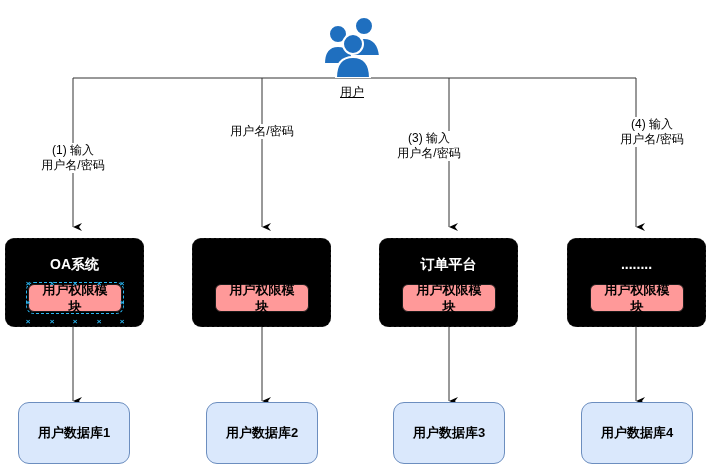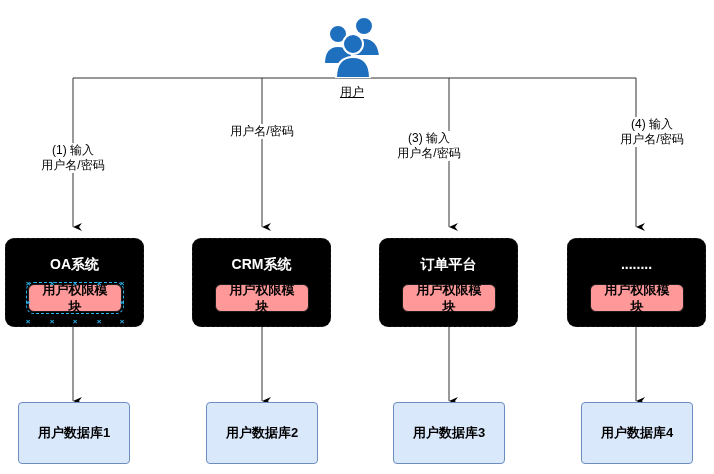--- a/index.html
+++ b/index.html
@@ -13,21 +13,21 @@
             border:1px dashed #1a1a1a; border-radius:9px; box-sizing:border-box; }
   .system-title { position:absolute; left:0; right:0; top:17px; text-align:center; color:#fff;
                   font-weight:bold; font-size:14px; }
   .module { position:absolute; left:22px; top:45px; width:94px; height:28px; box-sizing:border-box;
             background:#ff9999; border:1px solid #1a1a1a; border-radius:6px;
             display:flex; align-items:center; justify-content:center; text-align:center;
             font-weight:bold; font-size:13px; line-height:17px; color:#000; padding:0 8px; }
   .module.selected { outline:1px dashed #29b6f2; outline-offset:1px; }
   .handle { position:absolute; width:6px; height:6px; color:#29b6f2; font-size:8px; line-height:6px; text-align:center; font-weight:bold; }
   .db { position:absolute; top:402px; width:112px; height:62px; box-sizing:border-box;
-        background:#dae8fc; border:1px solid #6c8ebf; border-radius:4px;
+        background:#dae8fc; border:1px solid #6c8ebf; border-radius:11px;
         display:flex; align-items:center; justify-content:center;
         font-weight:bold; font-size:13px; color:#000; }
 </style>
 </head>
 <body>
 
 <svg class="wires" width="714" height="474">
   <defs>
     <marker id="arr" markerWidth="8" markerHeight="10" refX="4" refY="9" orient="auto" markerUnits="userSpaceOnUse">
       <path d="M0,0 L4,9 L8,0 L4,3 Z" fill="#000"></path>
@@ -82,21 +82,20 @@
   <span class="handle" style="left:113px;top:42px;">×</span>
   <span class="handle" style="left:19px;top:61px;">×</span>
   <span class="handle" style="left:113px;top:61px;">×</span>
   <span class="handle" style="left:19px;top:80px;">×</span>
   <span class="handle" style="left:43px;top:80px;">×</span>
   <span class="handle" style="left:66px;top:80px;">×</span>
   <span class="handle" style="left:90px;top:80px;">×</span>
   <span class="handle" style="left:113px;top:80px;">×</span>
 </div>
 <div class="system" style="left:192px;">
-  <div class="system-title">CRM系统</div>
   <div class="module">用户权限模块</div>
 </div>
 <div class="system" style="left:379px;">
   <div class="system-title">订单平台</div>
   <div class="module">用户权限模块</div>
 </div>
 <div class="system" style="left:567px;">
   <div class="system-title">........</div>
   <div class="module">用户权限模块</div>
 </div>

